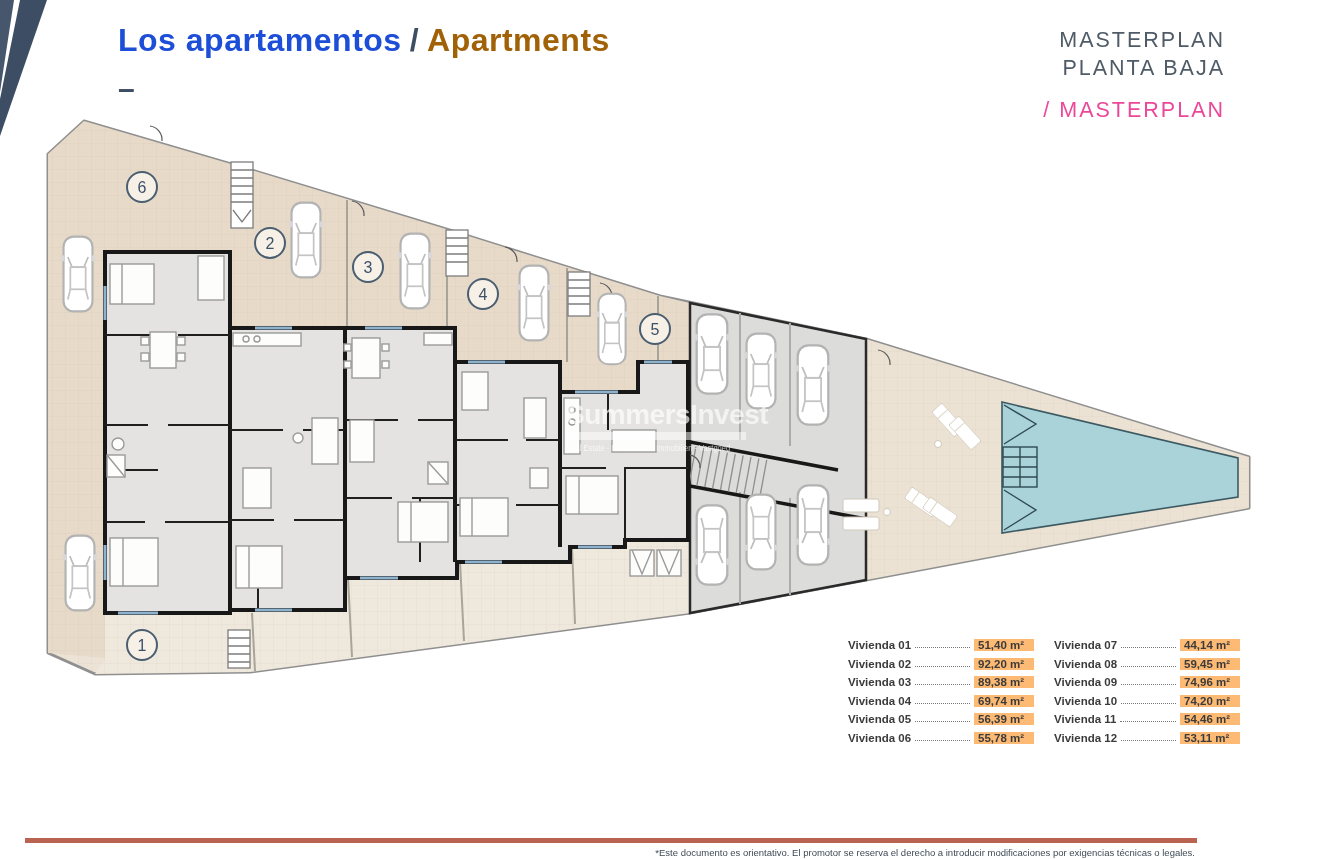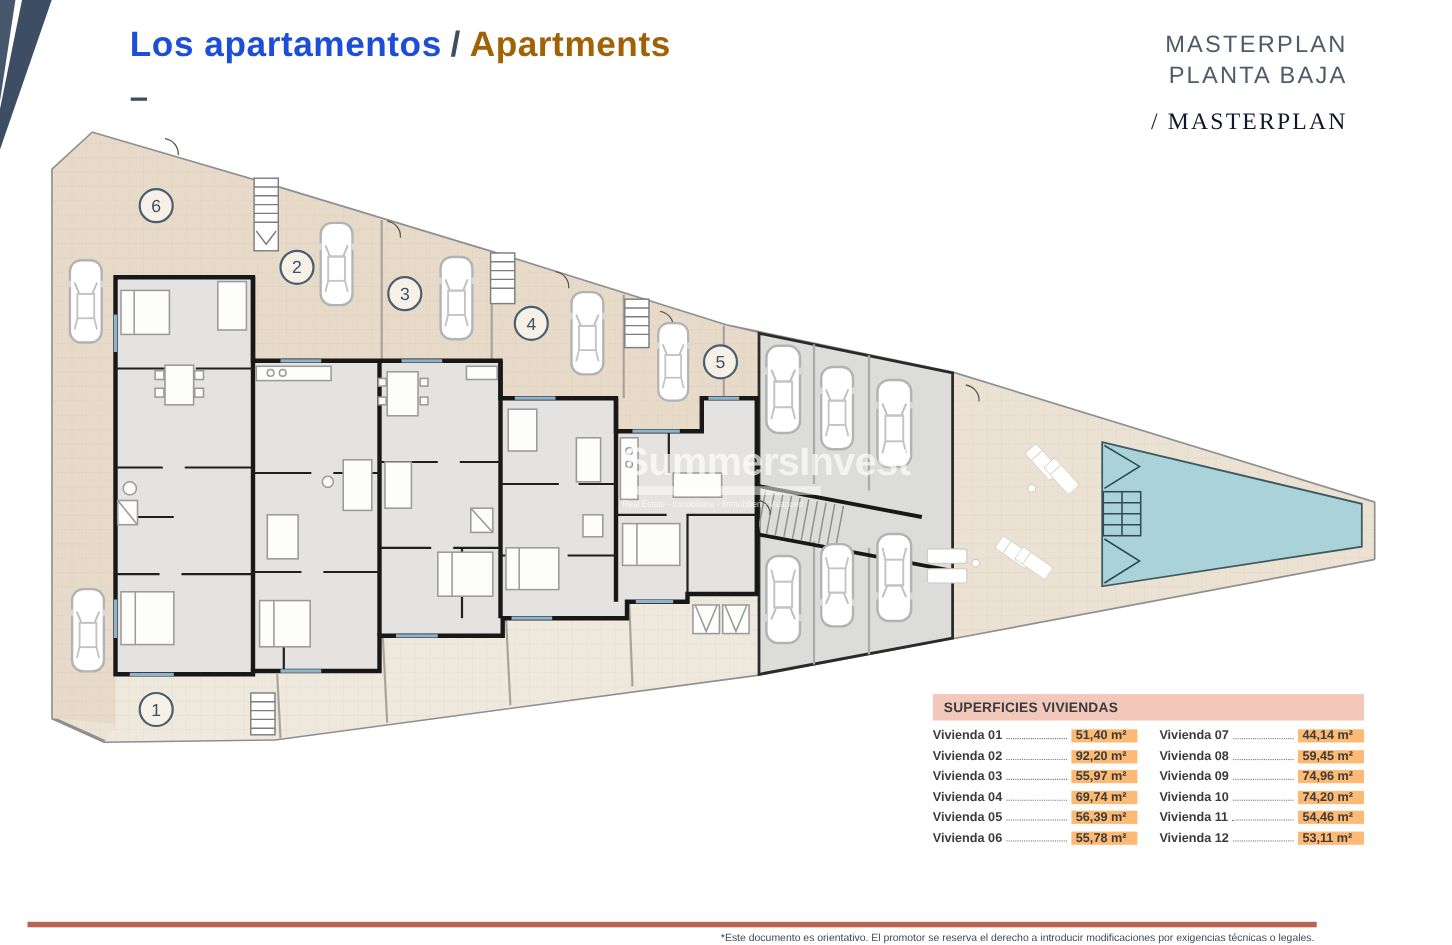--- a/index.html
+++ b/index.html
@@ -7,25 +7,25 @@
        font-family:"Liberation Sans",sans-serif;}
   
   .page-title{position:absolute;left:118px;top:22px;font-size:32px;font-weight:bold;
               letter-spacing:.5px;white-space:nowrap;}
   .page-title .es{color:#1d4ed8;}
   .page-title .sep{color:#3d4e63;margin:0 8px;}
   .page-title .en{color:#a16207;}
   .title-dash{position:absolute;left:118px;top:72px;font-size:30px;font-weight:bold;color:#3d4e63;}
   .masterplan{position:absolute;left:985px;top:26px;width:240px;text-align:right;
               font-size:21.5px;letter-spacing:2px;line-height:28px;color:#4f5b66;}
-  .masterplan .light{color:#0f172a;margin-top:14px;line-height:28px;font-family:Liberation Serif, serif;}
+  .masterplan .light{color:#ec4899;margin-top:14px;line-height:28px;}
   
   .plan-svg{position:absolute;left:0;top:0;width:1320px;height:859px;}
   .watermark{position:absolute;left:566px;top:399px;width:200px;pointer-events:none;}
-  .watermark .brand{font-size:36px;font-weight:bold;color:rgba(255,255,255,.66);
+  .watermark .brand{font-size:28px;font-weight:bold;color:rgba(255,255,255,.66);
                     letter-spacing:-.5px;white-space:nowrap;}
   .watermark .bar{width:180px;height:8px;background:rgba(255,255,255,.5);margin-top:1px;}
   .watermark .tagline{font-size:8.5px;color:rgba(255,255,255,.7);white-space:nowrap;
                       margin-top:3px;transform:scaleX(.88);transform-origin:left;}
   
   .areas{position:absolute;left:848px;top:631px;width:392px;}
   .areas-header{background:#f2c8ba;height:24px;line-height:24px;padding-left:10px;
                 font-size:12.5px;font-weight:bold;color:#3b3b3b;letter-spacing:.2px;}
   .areas-cols{display:flex;gap:20px;margin-top:8px;}
   .areas-col{flex:1;}
@@ -314,37 +314,36 @@
   <div class="light">/ MASTERPLAN</div>
 </div>
 
 <div class="watermark">
   <div class="brand">SummersInvest</div>
   <div class="bar"></div>
   <div class="tagline">Real Estate - Inmobiliaria - Immobilien - Vastgoed</div>
 </div>
 
 <div class="areas">
-  <div class="areas-header">SUPERFICIES VIVIENDAS</div>
   <div class="areas-cols">
     <div class="areas-col" id="areas-col-0">
         <div class="row">
           <span>Vivienda 01</span>
           <span class="dots"></span>
           <span class="val">51,40 m²</span>
         </div>
         <div class="row">
           <span>Vivienda 02</span>
           <span class="dots"></span>
           <span class="val">92,20 m²</span>
         </div>
         <div class="row">
           <span>Vivienda 03</span>
           <span class="dots"></span>
-          <span class="val">55,97 m²</span>
+          <span class="val">89,38 m²</span>
         </div>
         <div class="row">
           <span>Vivienda 04</span>
           <span class="dots"></span>
           <span class="val">69,74 m²</span>
         </div>
         <div class="row">
           <span>Vivienda 05</span>
           <span class="dots"></span>
           <span class="val">56,39 m²</span>

